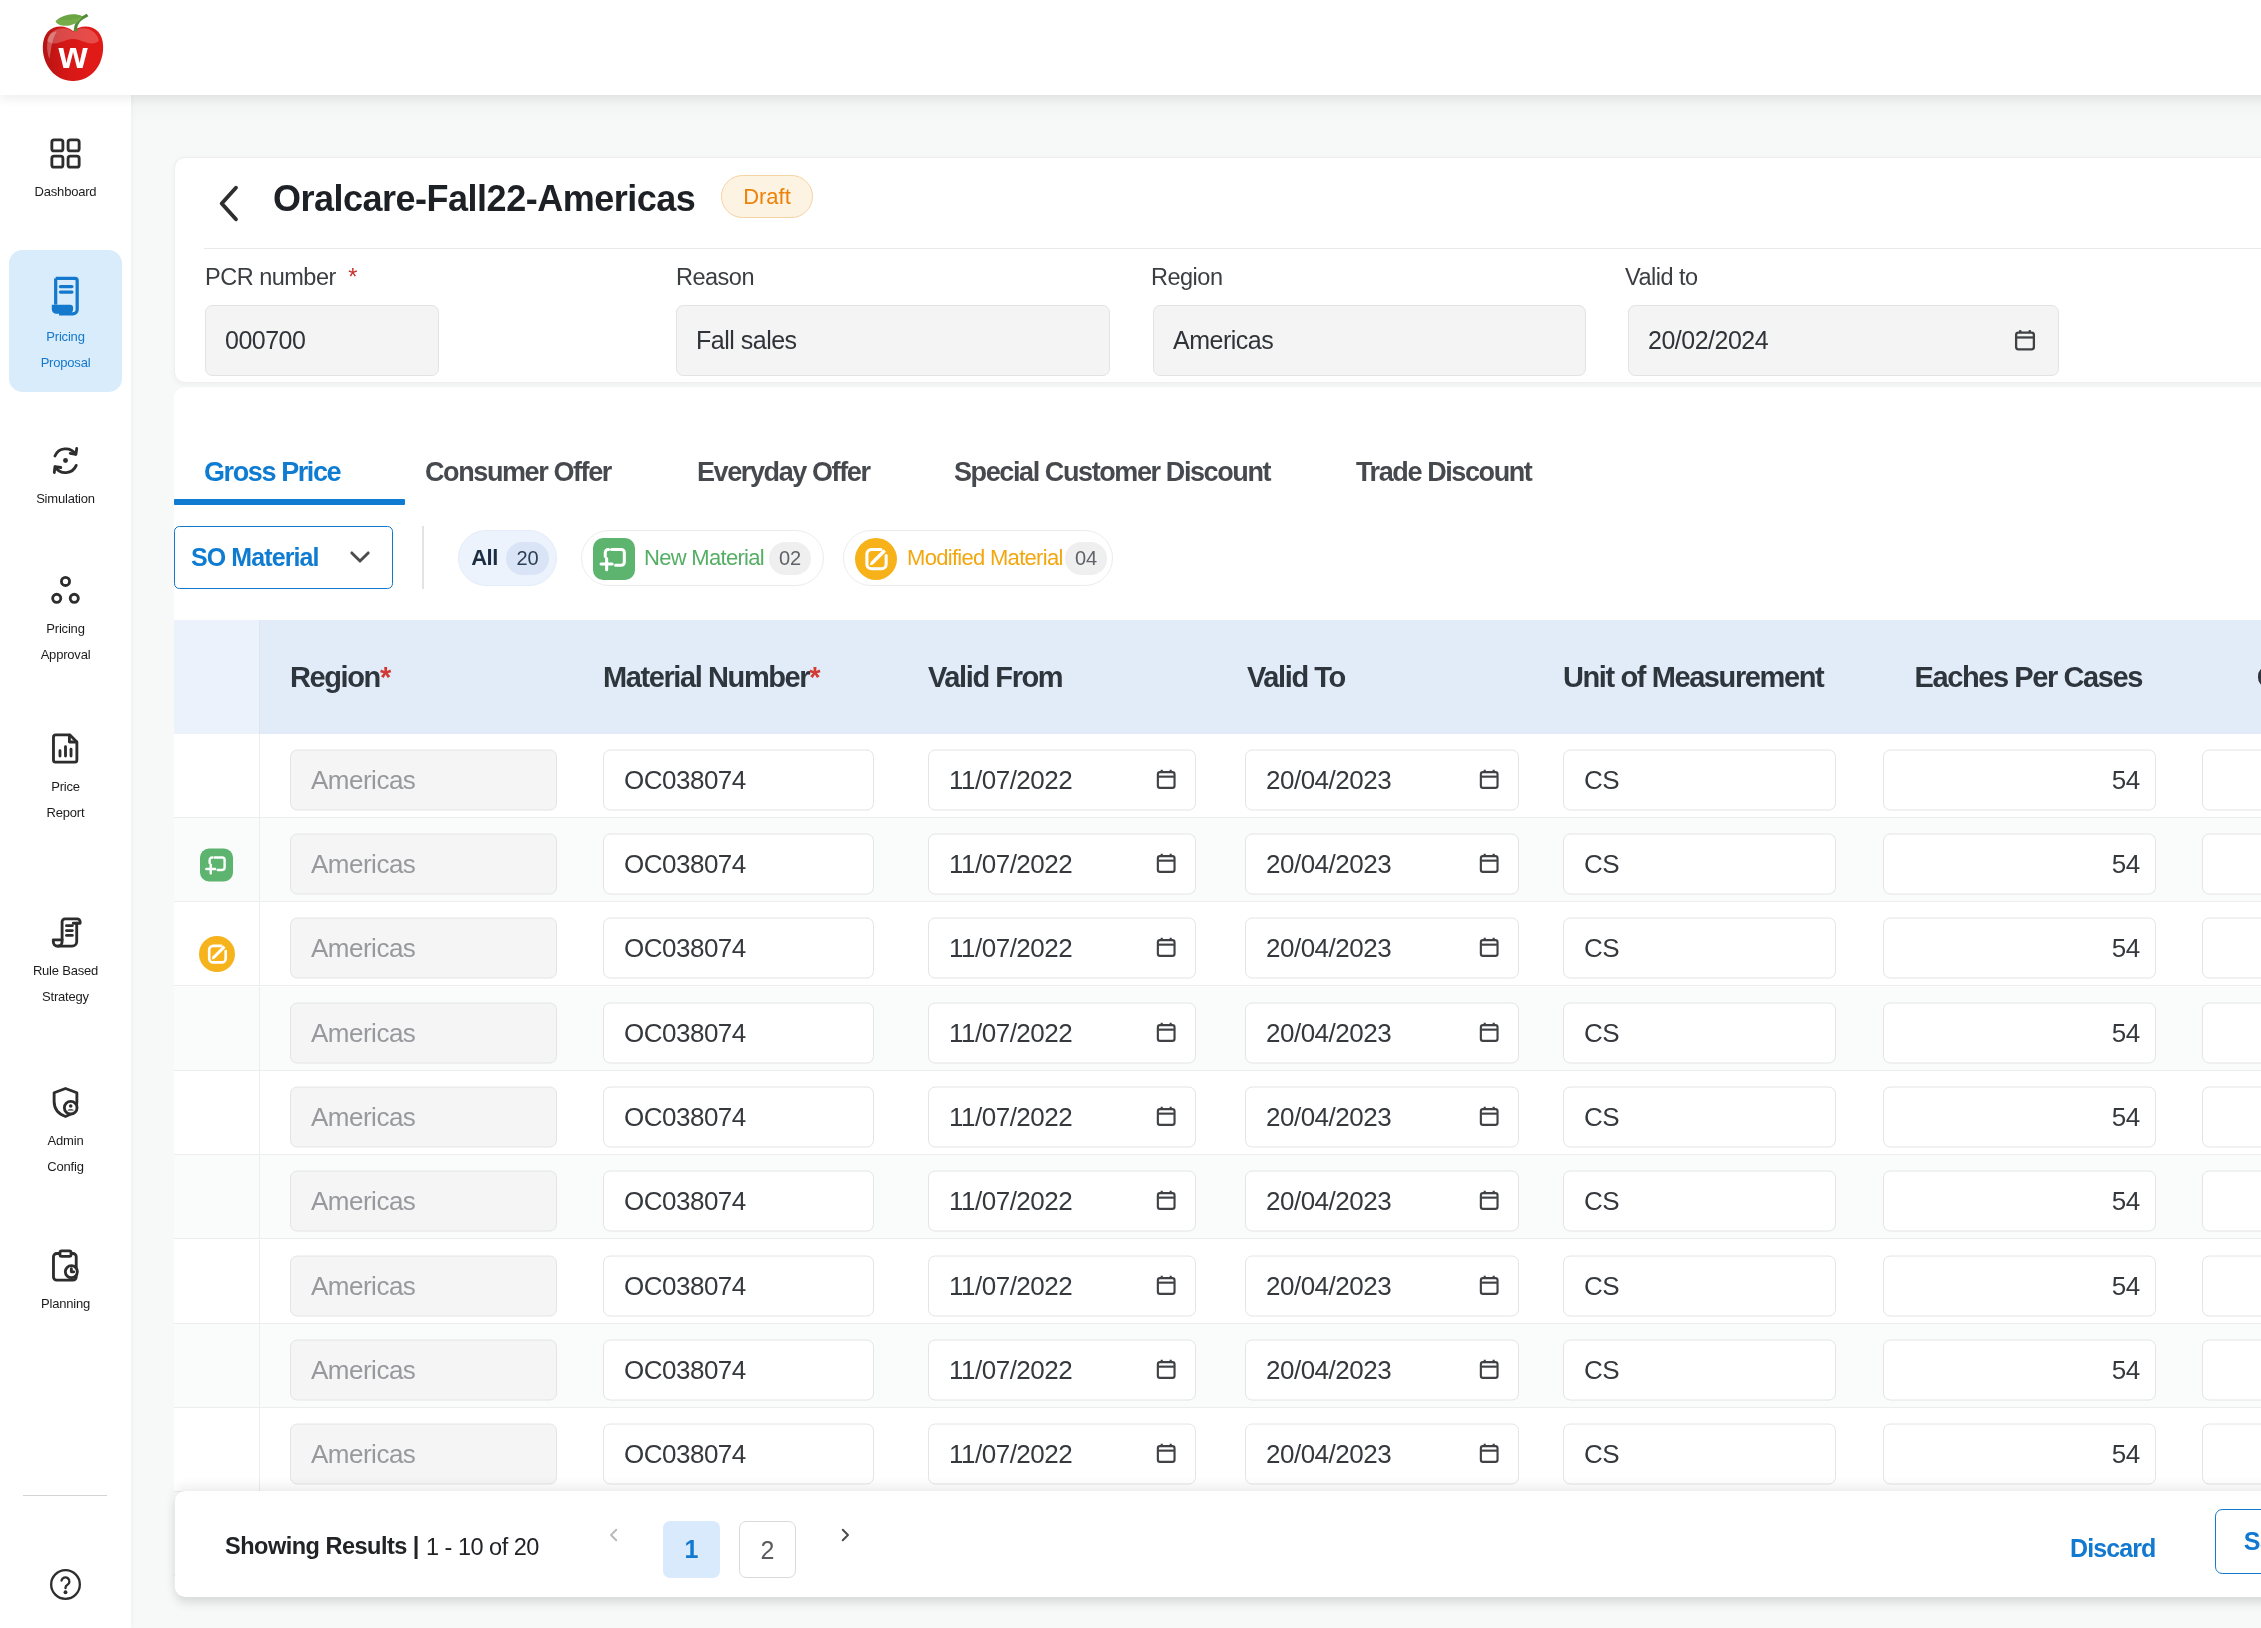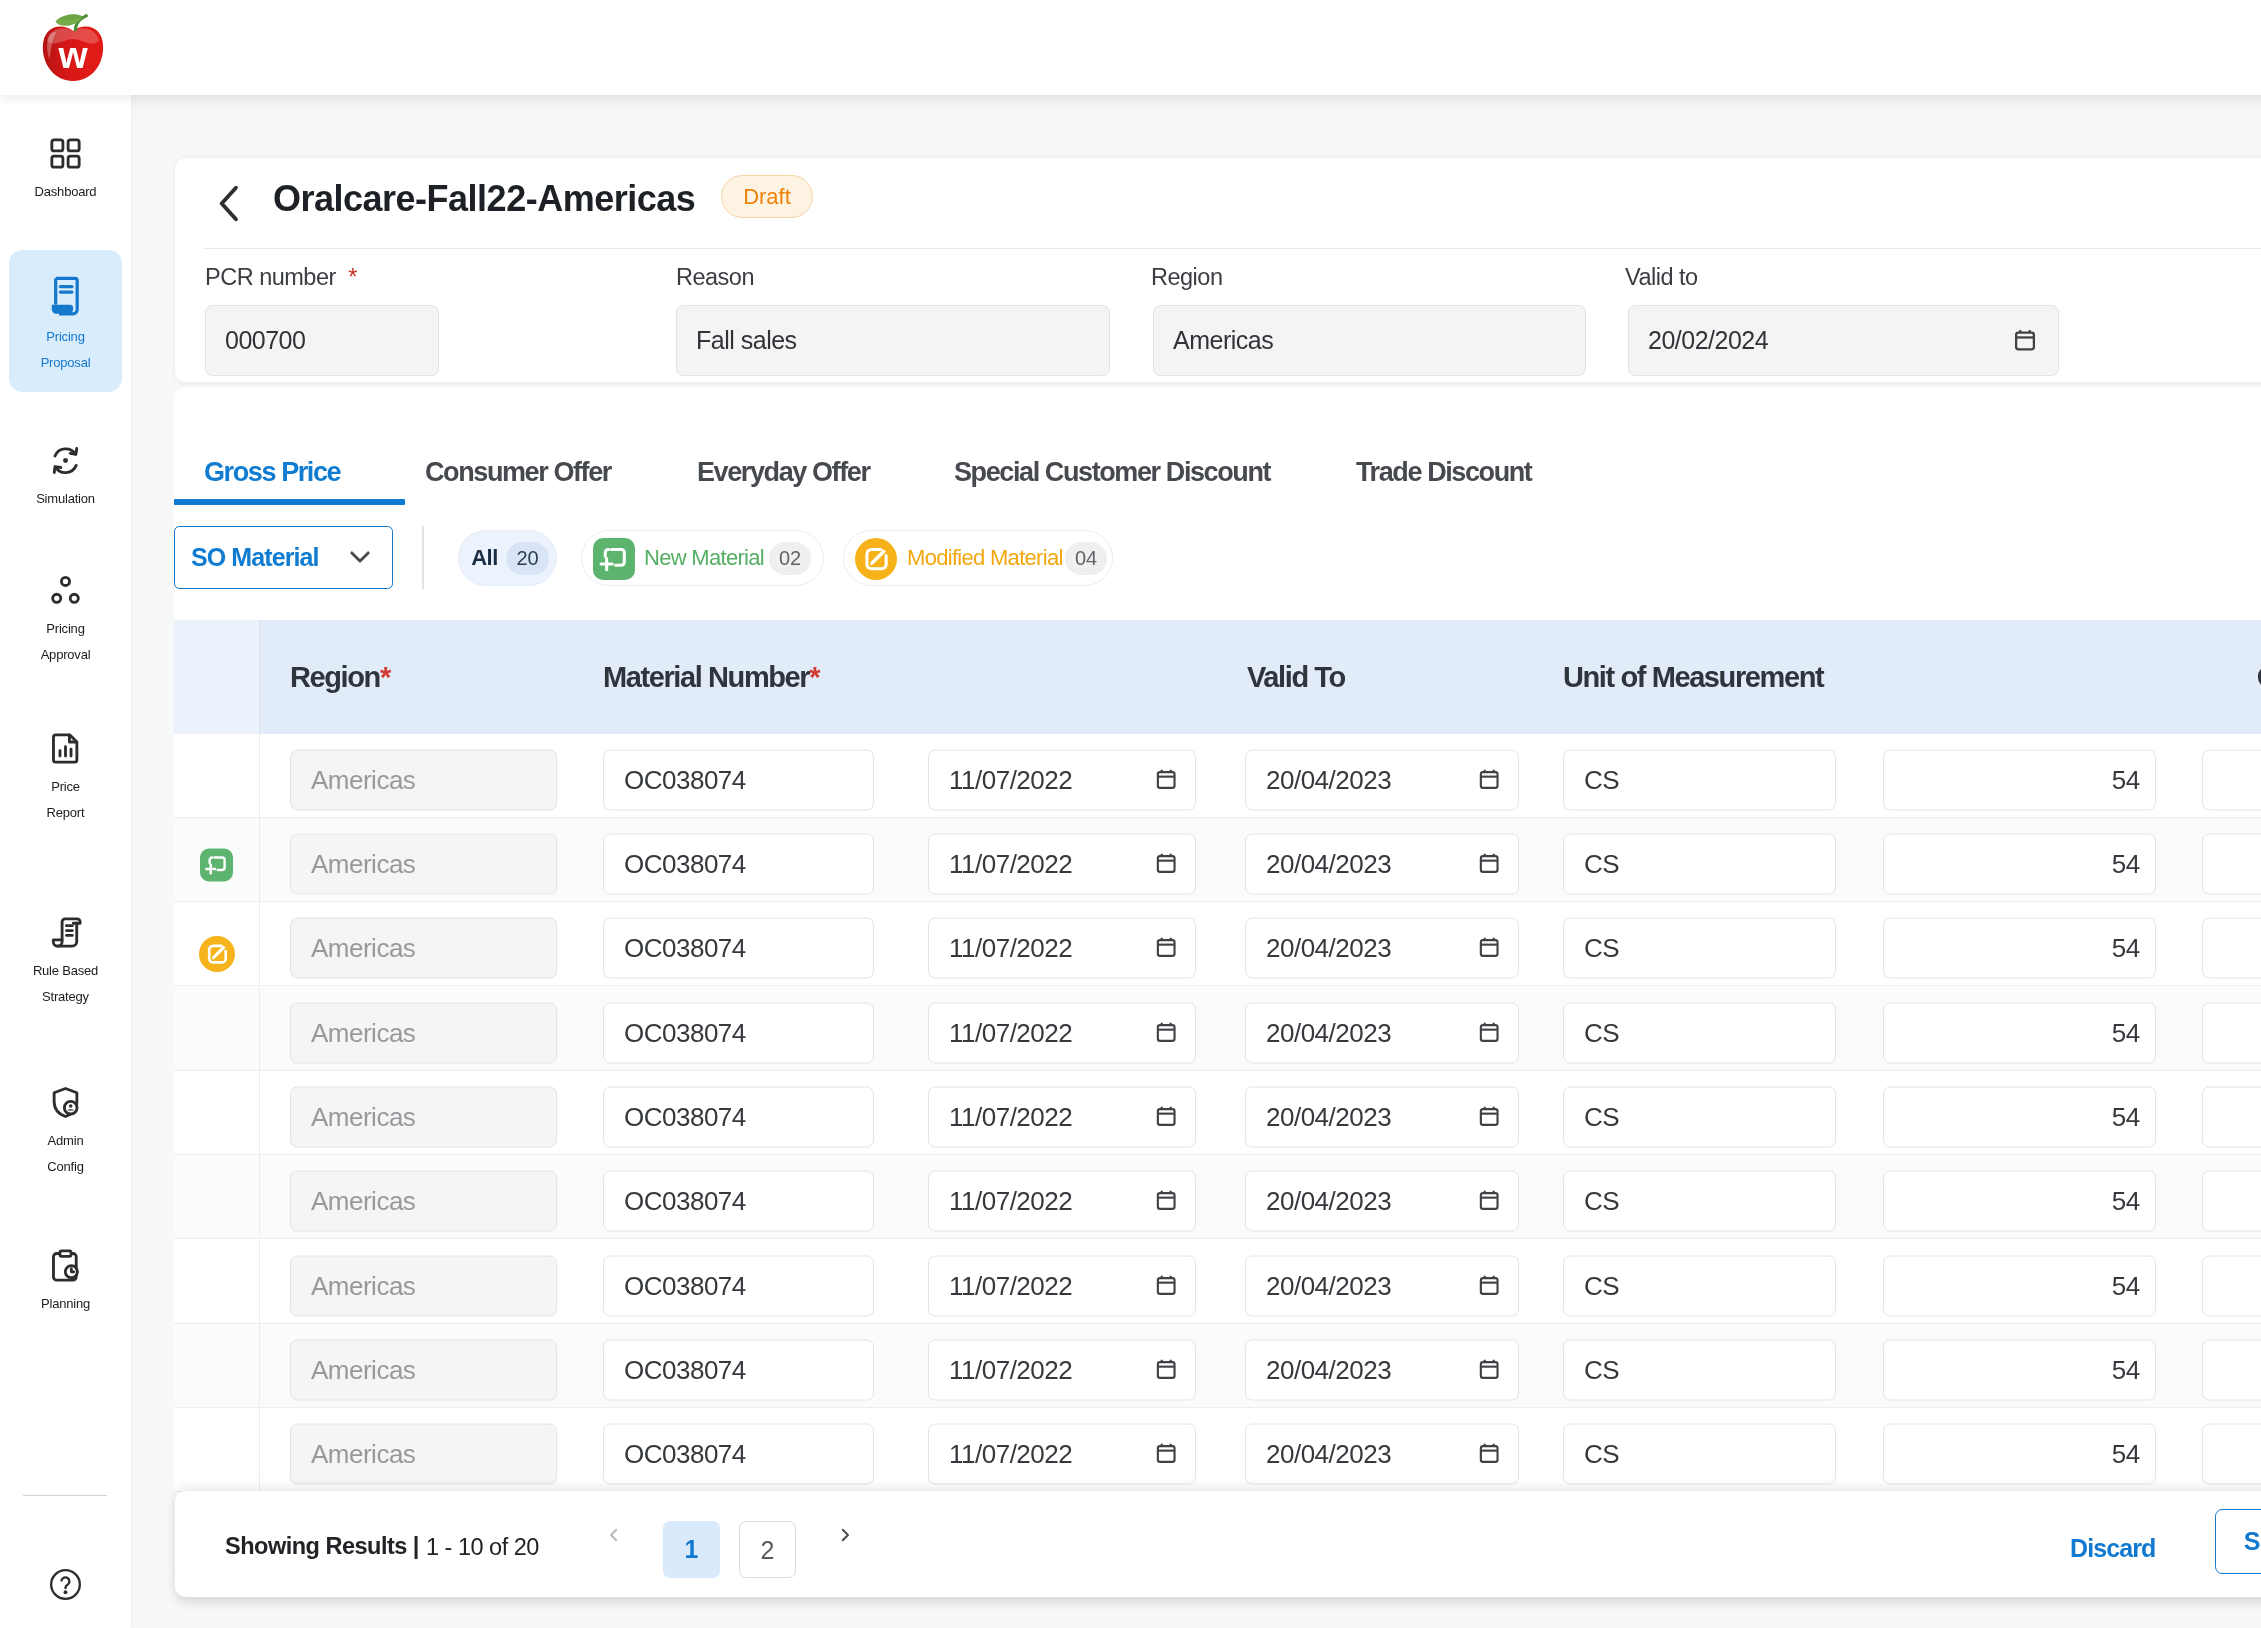--- a/index.html
+++ b/index.html
@@ -214,22 +214,24 @@
         </svg>
       </div>
       <div class="ptext">Modified Material</div>
       <div class="badge">04</div>
     </div>
 <div id="table">
   <div id="thead">
     <div class="lite1"></div>
     <div class="th" style="left:116px">Region<span class="req">*</span></div>
     <div class="th" style="left:429px">Material Number<span class="req">*</span></div>
+    <div class="th" style="left:754px">Valid From</div>
     <div class="th" style="left:1073px">Valid To</div>
     <div class="th" style="left:1389px">Unit of Measurement</div>
+    <div class="th" style="right:420px">Eaches Per Cases</div>
     <div class="th" style="right:102px">Cases Per Pallet</div>
   </div>
 </div>
 </div>
 <div class="trow" style="top:734px;height:84px">
 
 <div class="ti dis" style="left:116px;width:267px">Americas</div>
 <div class="ti" style="left:429px;width:271px">OC038074</div>
 <div class="ti" style="left:754px;width:268px">11/07/2022<svg class="cal" viewBox="0 0 24 24">
         <rect x="3.8" y="4.8" width="16.4" height="15.4" rx="2.1"></rect>

